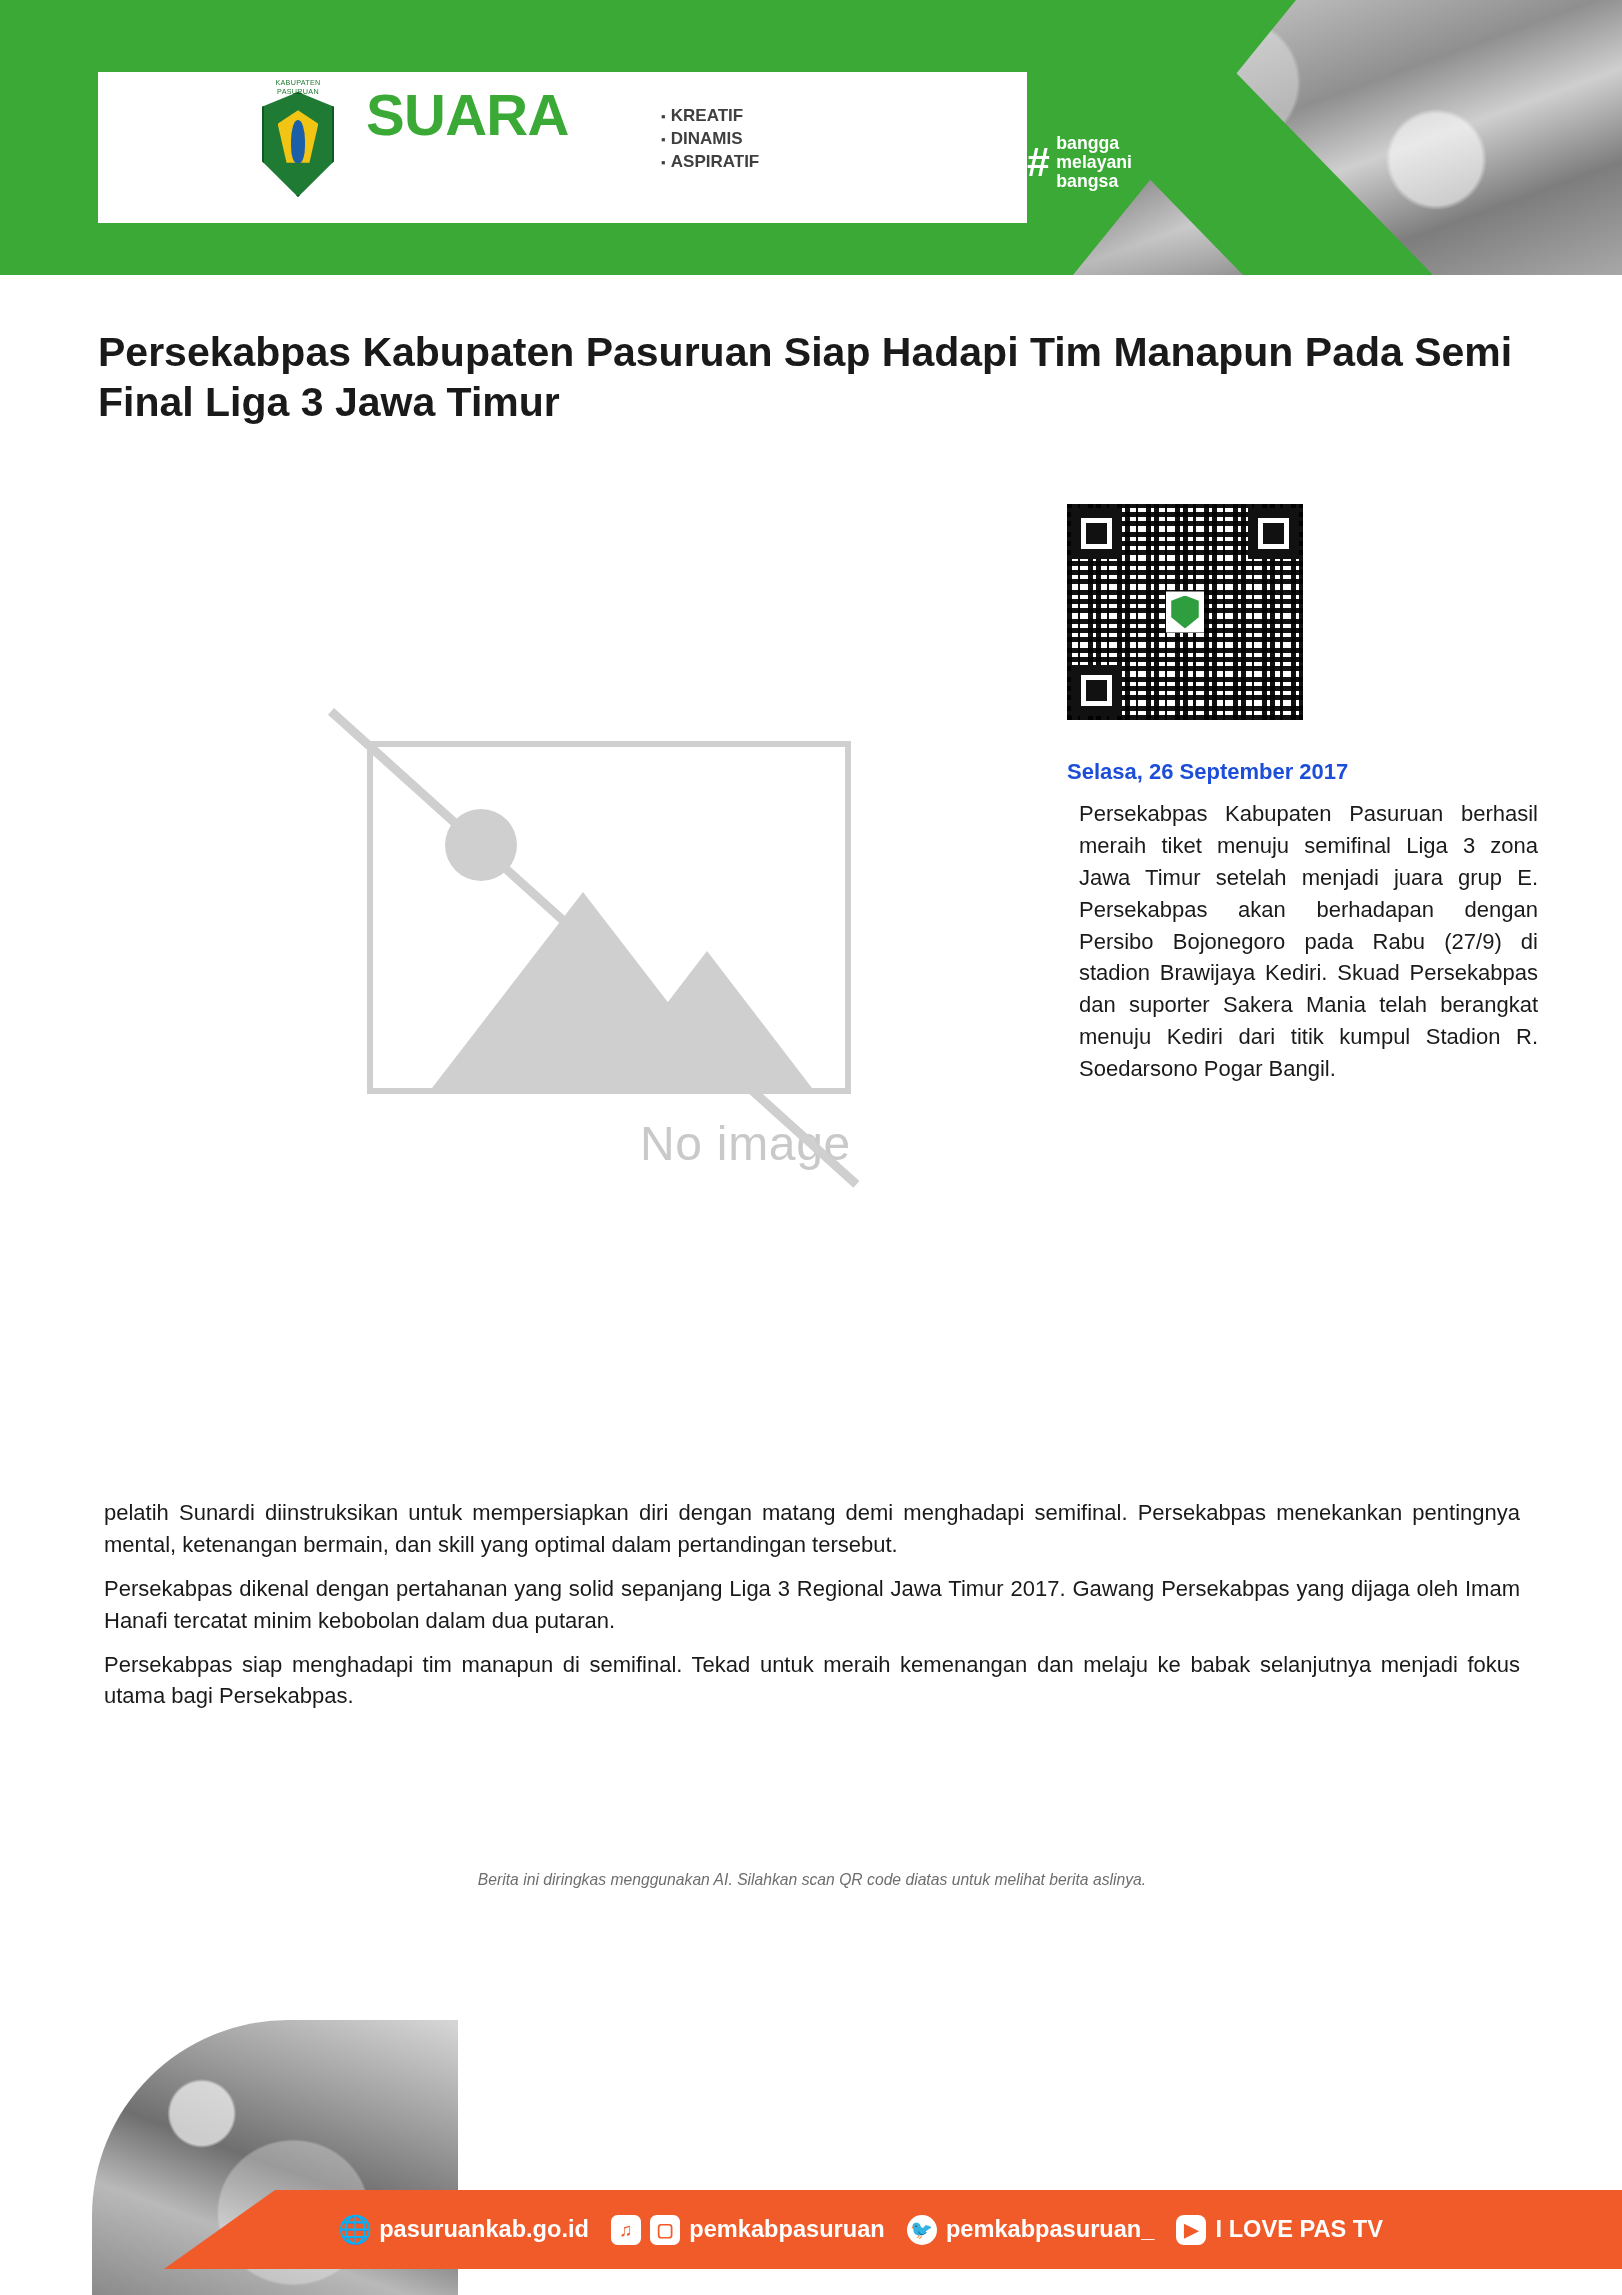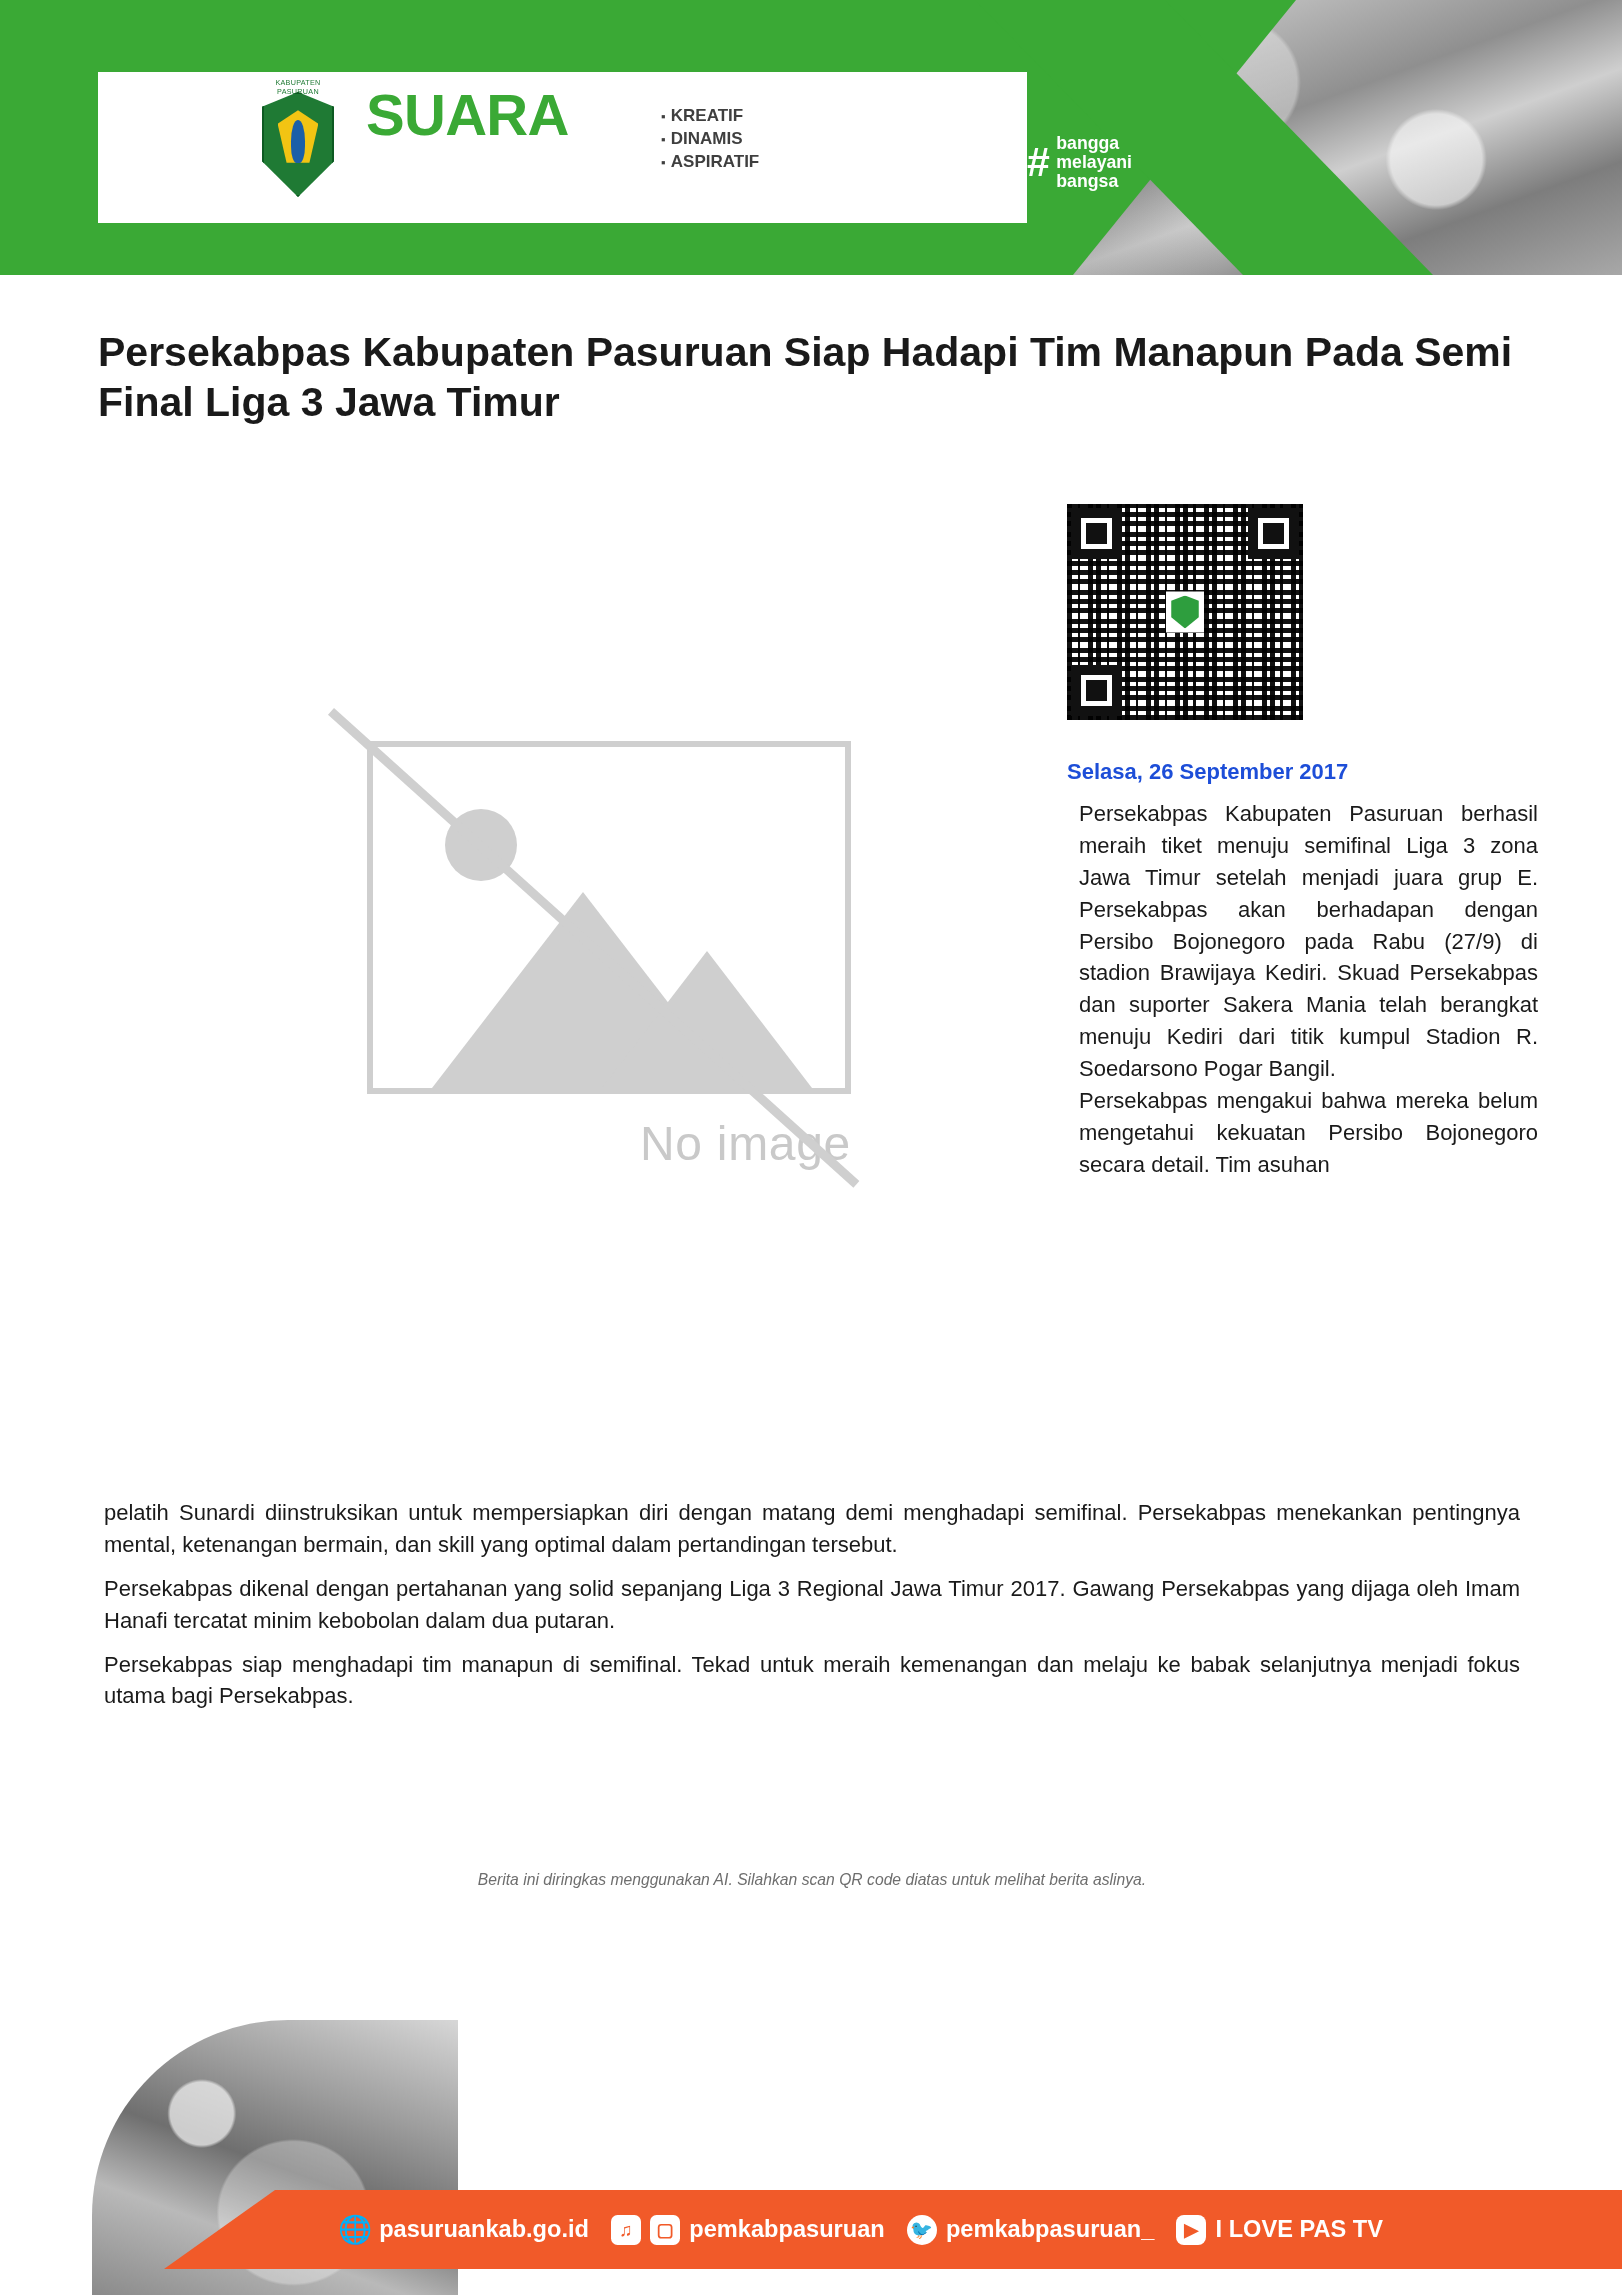--- a/index.html
+++ b/index.html
@@ -362,21 +362,20 @@
     <div class="mtn2"></div>
     <div class="slash"></div>
   </div>
   <div class="caption">No image</div>
 </div>
 
 <div class="article-date">Selasa, 26 September 2017</div>
 
 <div class="article-col">
   <p>Persekabpas Kabupaten Pasuruan berhasil meraih tiket menuju semifinal Liga 3 zona Jawa Timur setelah menjadi juara grup E. Persekabpas akan berhadapan dengan Persibo Bojonegoro pada Rabu (27/9) di stadion Brawijaya Kediri. Skuad Persekabpas dan suporter Sakera Mania telah berangkat menuju Kediri dari titik kumpul Stadion R. Soedarsono Pogar Bangil.</p>
-  <p>Persekabpas mengakui bahwa mereka belum mengetahui kekuatan Persibo Bojonegoro secara detail. Tim asuhan</p>
 </div>
 
 <div class="article-full">
   <p>pelatih Sunardi diinstruksikan untuk mempersiapkan diri dengan matang demi menghadapi semifinal. Persekabpas menekankan pentingnya mental, ketenangan bermain, dan skill yang optimal dalam pertandingan tersebut.</p>
   <p>Persekabpas dikenal dengan pertahanan yang solid sepanjang Liga 3 Regional Jawa Timur 2017. Gawang Persekabpas yang dijaga oleh Imam Hanafi tercatat minim kebobolan dalam dua putaran.</p>
   <p>Persekabpas siap menghadapi tim manapun di semifinal. Tekad untuk meraih kemenangan dan melaju ke babak selanjutnya menjadi fokus utama bagi Persekabpas.</p>
 </div>
 
 <div class="disclaimer">Berita ini diringkas menggunakan AI. Silahkan scan QR code diatas untuk melihat berita aslinya.</div>
 

